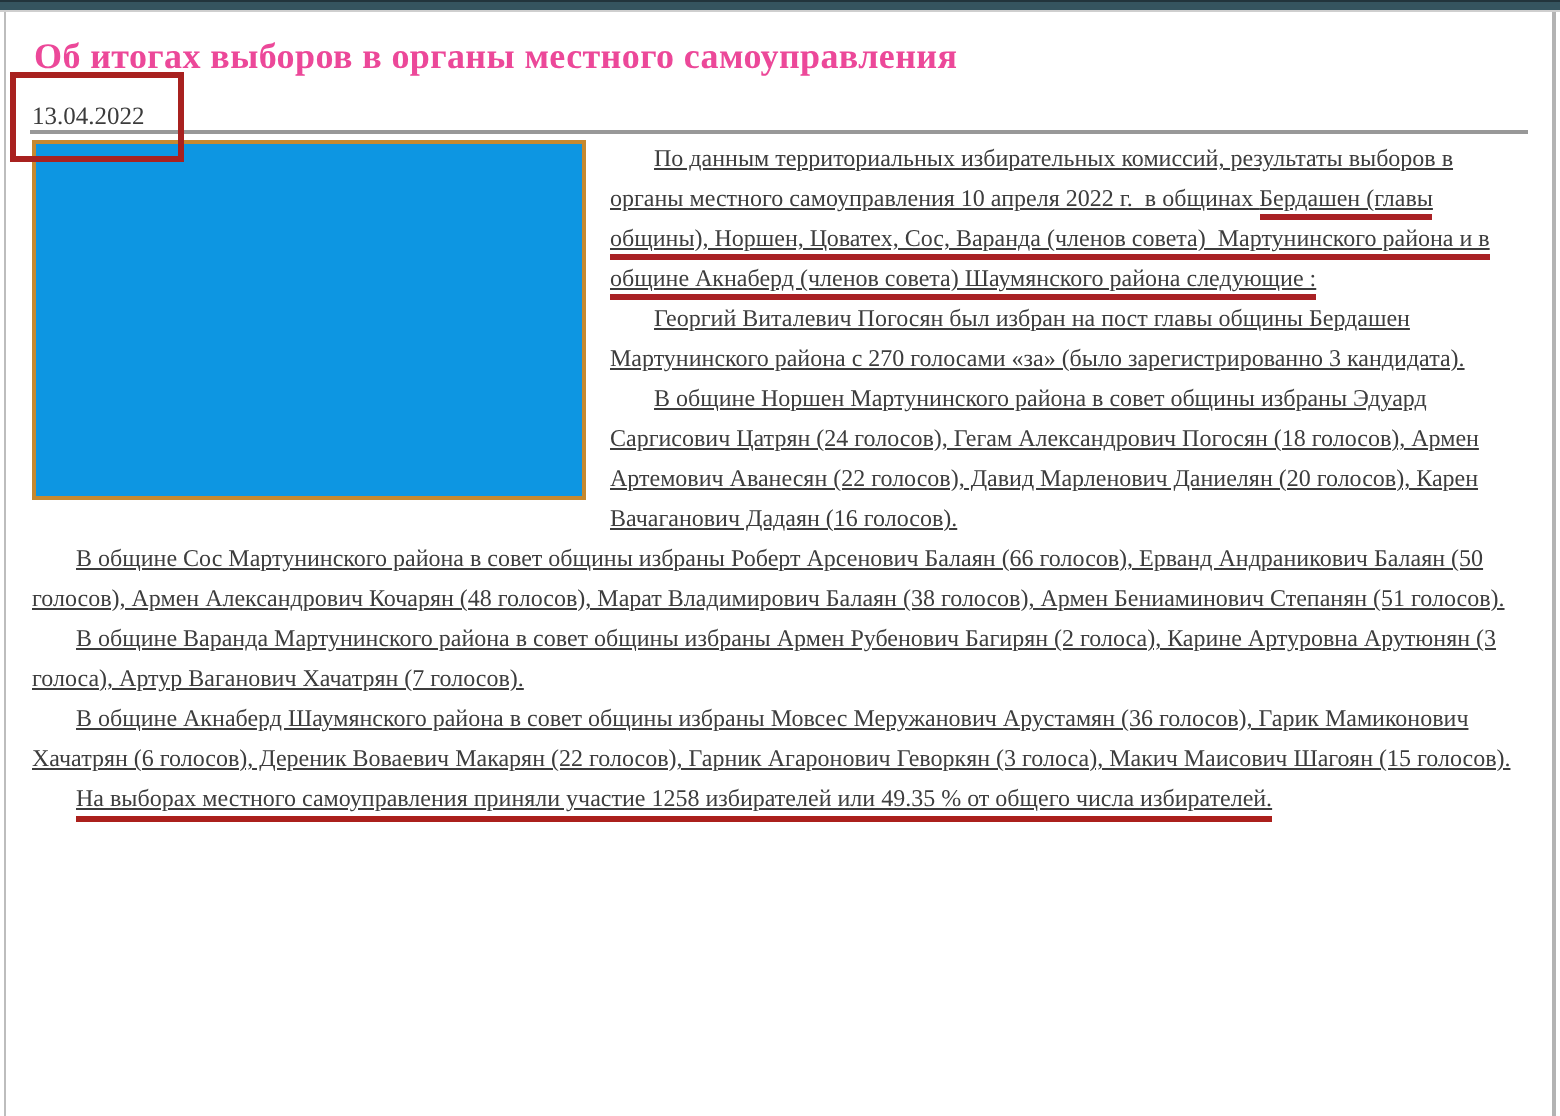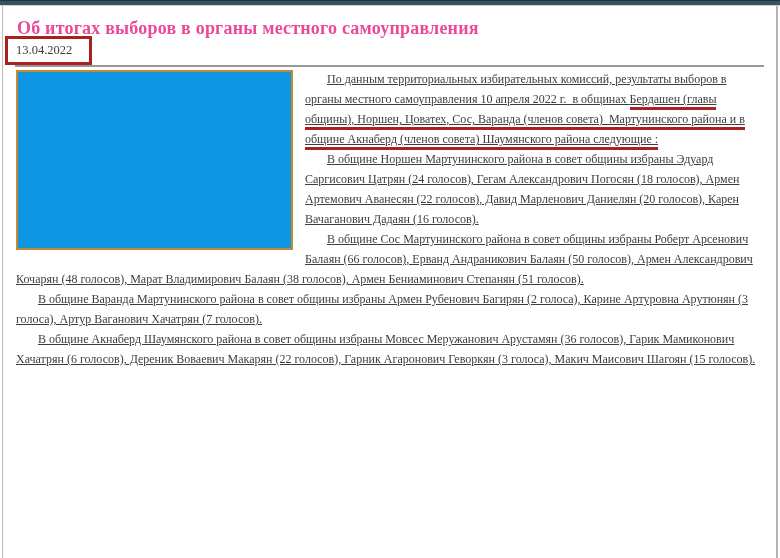--- a/index.html
+++ b/index.html
@@ -15,21 +15,21 @@
     position:relative; margin:0 2px; width:776px; height:552px;
     border-left:1px solid #bdbdbd; border-right:2px solid #b3b3b3;
     background:#fff;
   }
   .header { position:relative; height:59px; padding:11px 14px 0; }
   .title {
     font-size:18px; font-weight:bold; color:#ec4899; line-height:22px;
     letter-spacing:0.2px;
   }
   .date-box {
-    position:absolute; left:2px; top:30px; width:87px; height:29px;
+    position:absolute; left:2px; top:30px; width:87px; height:45px;
     border:3px solid #a8211f; display:flex; align-items:center;
     padding-left:8px; background:transparent; z-index:2;
   }
   .date { font-size:12.5px; color:#3c3c3c; }
   .divider { margin:0 12px; border-top:2px solid #989898; height:0; }
 
   .article { padding:2px 14px 0 13px; font-size:12px; line-height:20px;text-decoration:underline; }
   .photo {
     float:left; width:277px; height:180px;
     background:#0d96e2; border:2px solid #c6892f;
@@ -54,20 +54,22 @@
   </div>
 
   <div class="divider"></div>
 
   <div class="article">
 
     <div class="photo"></div>
 
     <p class="para"><span>По данным территориальных избирательных комиссий, результаты выборов в органы местного самоуправления 10 апреля 2022 г.&nbsp; в общинах </span><span class="u-red">Бердашен (главы общины), Норшен, Цоватех, Сос, Варанда (членов совета)&nbsp; Мартунинского района и в общине Акнаберд (членов совета) Шаумянского района следующие :</span></p>
 
+    <p class="para">Георгий Виталевич Погосян был избран на пост главы общины Бердашен Мартунинского района с 270 голосами «за» (было зарегистрированно 3 кандидата).</p>
     <p class="para">В общине Норшен Мартунинского района в совет общины избраны Эдуард Саргисович Цатрян (24 голосов), Гегам Александрович Погосян (18 голосов), Армен Артемович Аванесян (22 голосов), Давид Марленович Даниелян (20 голосов), Карен Вачаганович Дадаян (16 голосов).</p>
     <p class="para">В общине Сос Мартунинского района в совет общины избраны Роберт Арсенович Балаян (66 голосов), Ерванд Андраникович Балаян (50 голосов), Армен Александрович Кочарян (48 голосов), Марат Владимирович Балаян (38 голосов), Армен Бениаминович Степанян (51 голосов).</p>
     <p class="para">В общине Варанда Мартунинского района в совет общины избраны Армен Рубенович Багирян (2 голоса), Карине Артуровна Арутюнян (3 голоса), Артур Ваганович Хачатрян (7 голосов).</p>
     <p class="para">В общине Акнаберд Шаумянского района в совет общины избраны Мовсес Меружанович Арустамян (36 голосов), Гарик Мамиконович Хачатрян (6 голосов), Дереник Воваевич Макарян (22 голосов), Гарник Агаронович Геворкян (3 голоса), Макич Маисович Шагоян (15 голосов).</p>
 
+    <p class="para"><span class="u-red-summary">На выборах местного самоуправления приняли участие 1258 избирателей или 49.35 % от общего числа избирателей.</span></p>
 
   </div>
 </div>
 
 </body></html>

